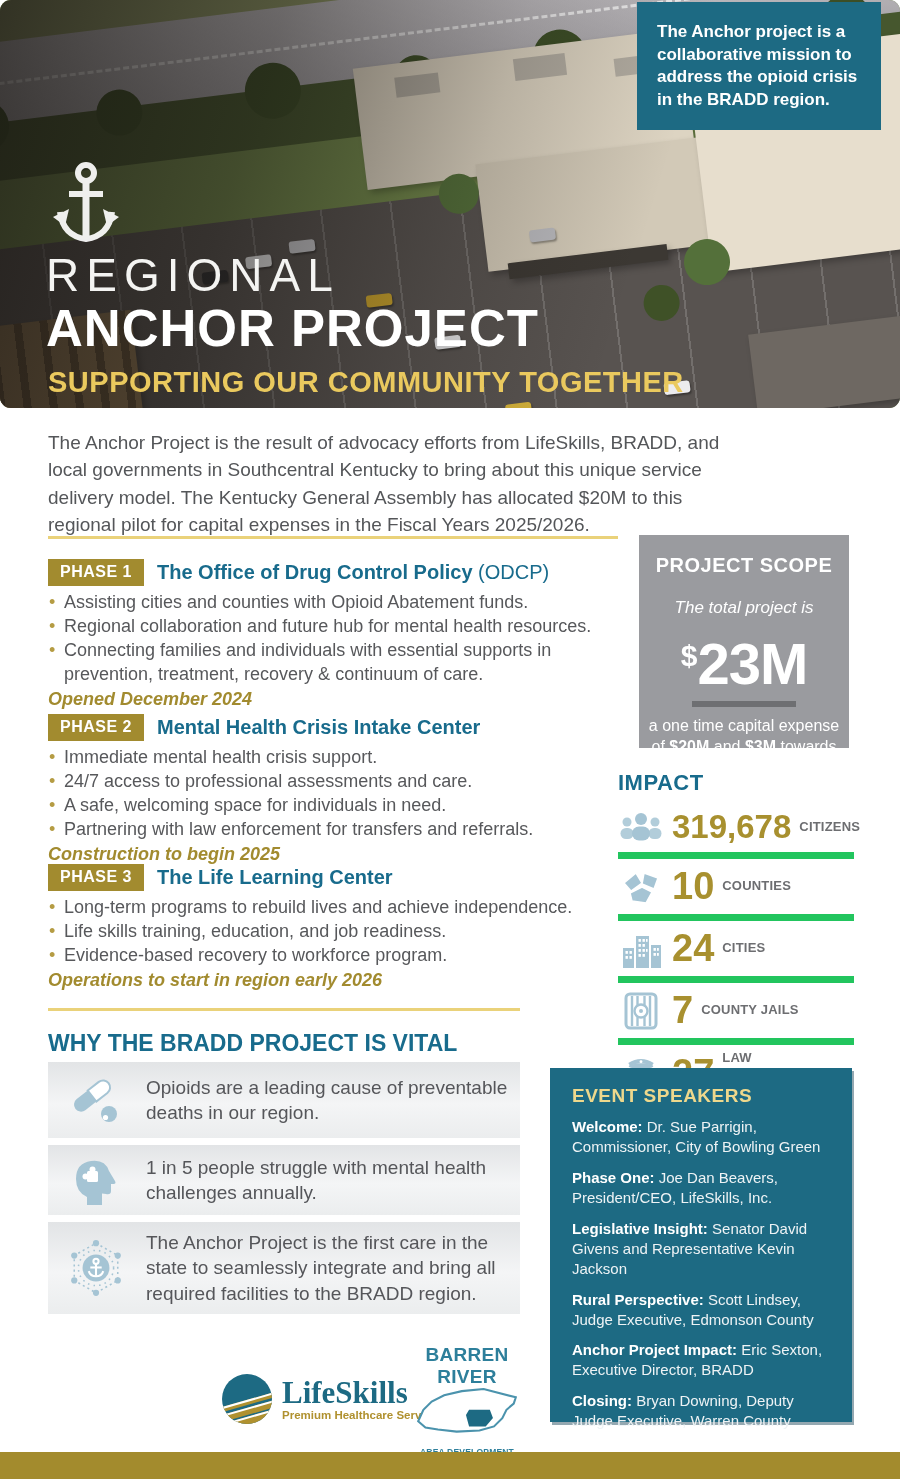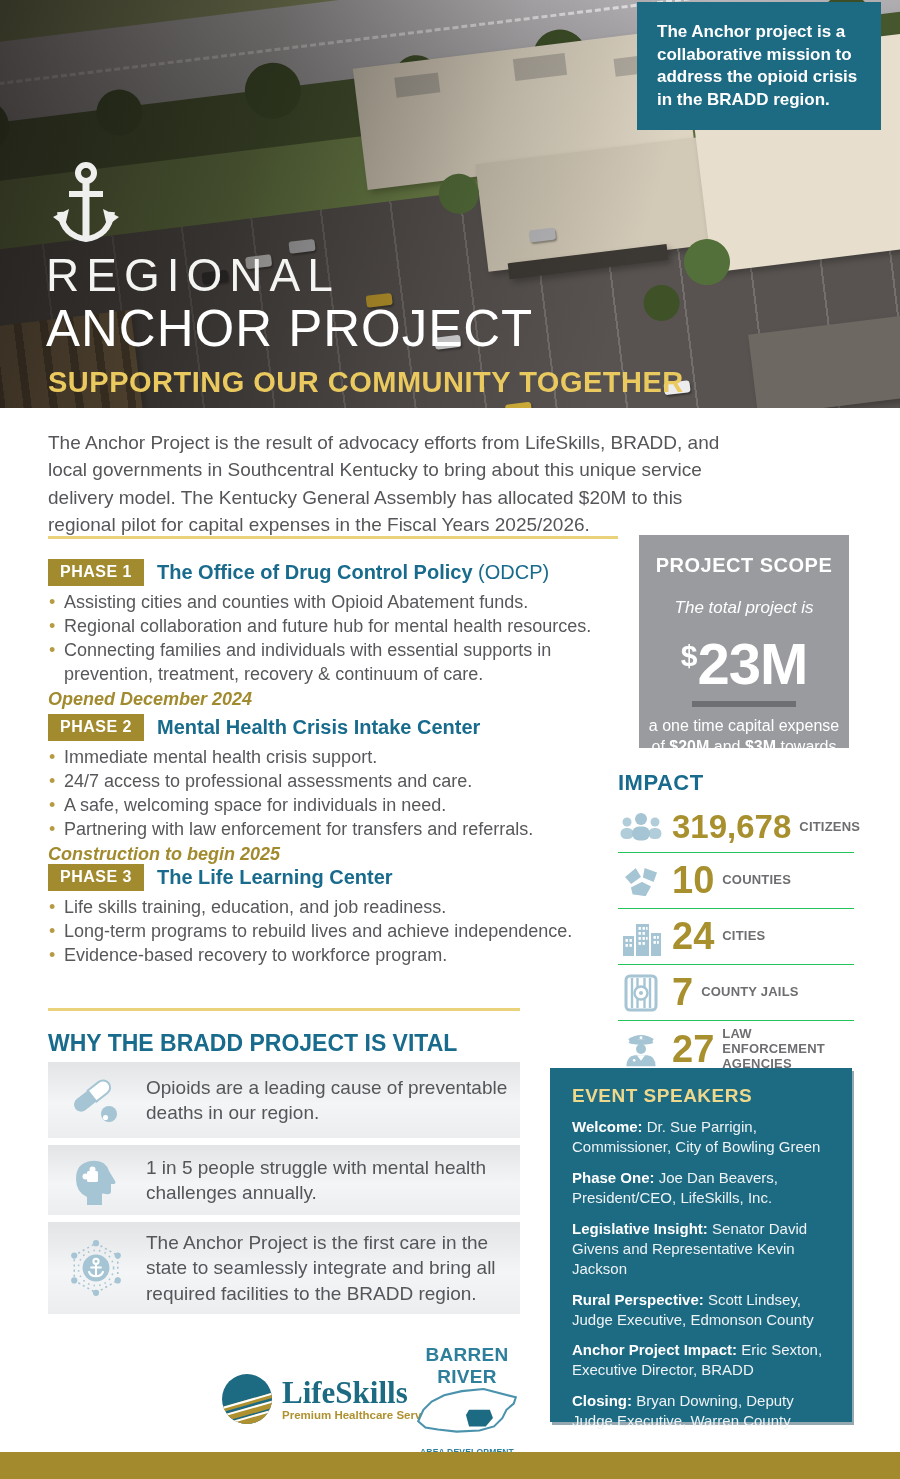--- a/index.html
+++ b/index.html
@@ -1,39 +1,39 @@
 <!DOCTYPE html>
 <html><head>
 <meta charset="utf-8">
 <style>
   * { margin:0; padding:0; box-sizing:border-box; }
   body { background:#ffffff; font-family:"Liberation Sans", sans-serif; }
   .page { position:relative; width:900px; height:1479px; background:#ffffff; overflow:hidden; margin:0 auto; }
 
   
-  .hero { position:absolute; left:0; top:0; width:900px; height:408px; overflow:hidden; background:#6f8449; }
+  .hero { position:absolute; left:0; top:0; width:900px; height:408px; overflow:hidden; background:#6f8449;border-radius:11px; }
   .scene { position:absolute; left:-60px; top:-60px; width:1020px; height:528px; transform:rotate(-7deg); }
   .band { position:absolute; left:-40px; right:-40px; }
   .b-far  { top:-20px; height:80px;  background:#96a06b; }
   .b-hwy  { top:48px;  height:86px;  background:linear-gradient(180deg,#c9c6ca 0%,#aaa7ab 100%); }
   .hwy-line { position:absolute; left:0; right:0; top:46%; border-top:3px dashed rgba(255,255,255,.75); }
   .b-trees{ top:128px; height:64px;  background:#46572e; }
   .b-grass{ top:186px; height:74px;  background:#72894b; }
   .b-lot  { top:254px; height:310px; background:#585350;
             background-image:repeating-linear-gradient(90deg, rgba(255,255,255,.16) 0 2px, transparent 2px 70px); }
   .tree { position:absolute; border-radius:50%; background:#3c4e26; }
   .bld  { position:absolute; box-shadow:3px 4px 6px rgba(0,0,0,.25); }
   .ru   { position:absolute; background:#b2aca1; }
   .car  { position:absolute; width:26px; height:12px; border-radius:3px; box-shadow:1px 2px 2px rgba(0,0,0,.35); }
   .hero-shade { position:absolute; inset:0;
     background:linear-gradient(107deg, rgba(22,19,16,.78) 0%, rgba(22,19,16,.52) 28%, rgba(22,19,16,.18) 52%, rgba(0,0,0,0) 70%); }
 
   .hero-anchor { position:absolute; left:50px; top:160px; opacity:.92; }
   .t-regional { position:absolute; left:46px; top:248px; color:#f4f4f2; font-size:46px; font-weight:400; letter-spacing:7px; }
-  .t-anchor   { position:absolute; left:46px; top:299px; color:#ffffff; font-size:51px; font-weight:400; letter-spacing:1px; }
+  .t-anchor   { position:absolute; left:46px; top:299px; color:#ffffff; font-size:51px; font-weight:700; letter-spacing:1px; }
   .t-sub      { position:absolute; left:48px; top:366px; color:#eac95e; font-size:29px; font-weight:700; letter-spacing:.5px; }
 
   .callout { position:absolute; left:637px; top:2px; width:244px; height:128px; background:#1d6a83;
              color:#ffffff; font-size:17px; font-weight:700; line-height:1.33; padding:19px 20px; }
 
   
   .intro { position:absolute; left:48px; top:429px; width:706px; font-size:19px; line-height:1.44; color:#545659; }
   .gold-rule { position:absolute; height:3px; background:#ead27a; }
   .rule1 { left:48px; top:536px; width:570px; }
   .rule2 { left:48px; top:1008px; width:472px; }
@@ -57,21 +57,21 @@
   .scope-sub { font-size:17px; margin-top:21px;font-style:italic; }
   .scope-amt { margin-top:16px; line-height:1.05; }
   .scope-amt .sym { font-size:30px; font-weight:700; vertical-align:18px; }
   .scope-amt .num { font-size:58px; font-weight:700; letter-spacing:-1px; }
   .scope-div { width:104px; height:6px; background:#6e6f72; margin:6px auto 9px; }
   .scope-note { font-size:16px; line-height:1.3; padding:0 1px; }
 
   
   .impact { position:absolute; left:618px; top:770px; width:236px; }
   .impact-title { font-size:22px; font-weight:700; letter-spacing:.5px; color:#186b8c; margin-bottom:6px; }
-  .irow { display:flex; align-items:center; padding:6px 0; border-bottom:1px solid #22c55e; }
+  .irow { display:flex; align-items:center; padding:6px 0; border-bottom:7px solid #22c55e; }
   .irow.last { border-bottom:none; }
   .iic { width:46px; flex-shrink:0; margin-right:8px; display:flex; justify-content:center; }
   .ival { font-weight:700; color:#a8902f; margin-right:8px; white-space:nowrap; }
   .v-big { font-size:33px; } .v-std { font-size:38px; }
   .ilab { font-size:13px; font-weight:700; color:#6d6e71; letter-spacing:.2px; line-height:1.15; max-width:130px; }
 
   
   .vital-title { position:absolute; left:48px; top:1030px; font-size:23px; font-weight:700; color:#186b8c; }
   .card { position:absolute; left:48px; width:472px; display:flex; align-items:center;
           background:linear-gradient(180deg,#e2e4e6 0%,#f4f5f6 55%,#ebedee 100%); }
@@ -192,24 +192,25 @@
     </ul>
     <div class="status">Construction to begin 2025</div>
   </div>
 
   <div class="phase p3">
     <div class="phase-head">
       <span class="badge">PHASE 3</span>
       <span class="phase-title">The Life Learning Center</span>
     </div>
     <ul>
+      <li>Long-term programs to rebuild lives and achieve independence.</li>
       <li>Life skills training, education, and job readiness.</li>
-      <li>Long-term programs to rebuild lives and achieve independence.</li>
       <li>Evidence-based recovery to workforce program.</li>
     </ul>
+    <div class="status">Operations to start in region early 2026</div>
   </div>
 
   <div class="scope">
     <div class="scope-title">PROJECT SCOPE</div>
     <div class="scope-sub">The total project is</div>
     <div class="scope-amt"><span class="sym">$</span><span class="num">23M</span></div>
     <div class="scope-div"></div>
     <div class="scope-note"><span>a one time capital expense of </span><b>$20M</b><span> and </span><b>$3M</b><span> towards other project components</span></div>
   </div>
 

